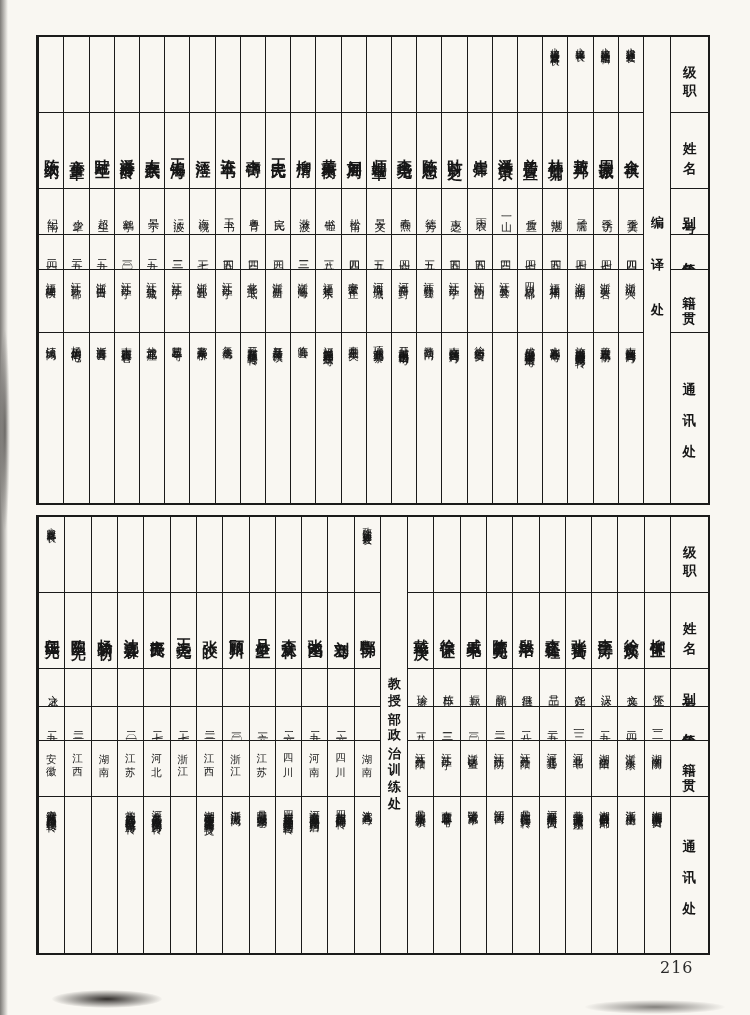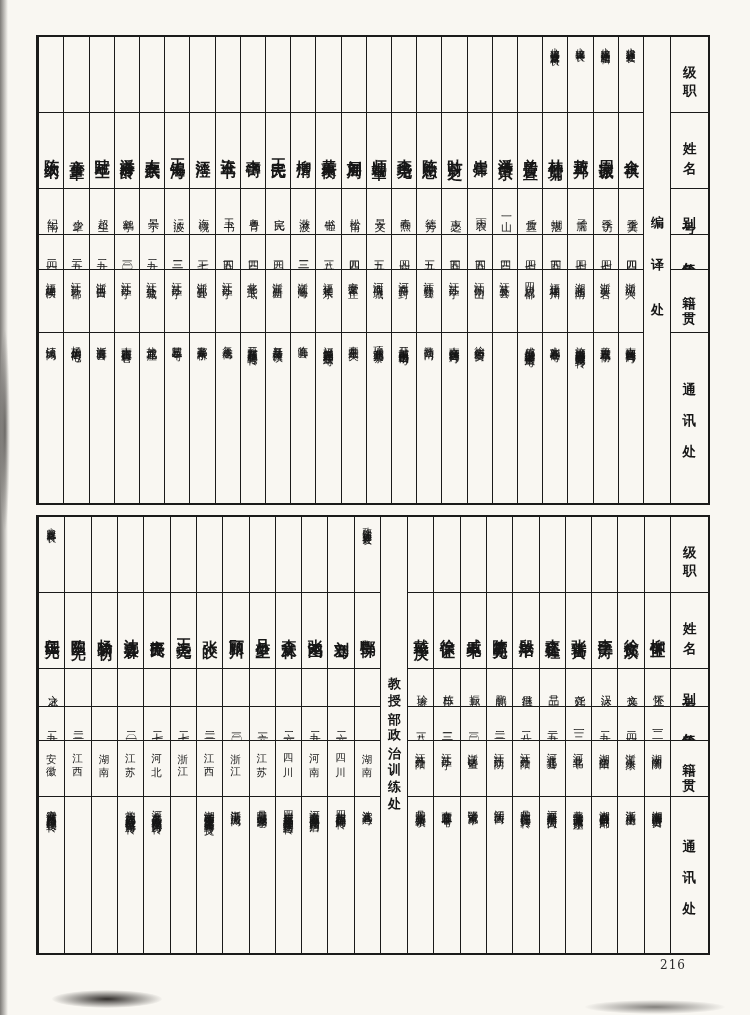--- a/index.html
+++ b/index.html
@@ -44,21 +44,21 @@
   .h.alias .vt{letter-spacing:0.5em;}
   .h.age .vt{letter-spacing:0.1em;}
   .h.origin .vt{letter-spacing:1.2em;}
   .h.address .vt{letter-spacing:2.3em;}
   
   .seplabel{font-size:13px;font-weight:700;}
   .top .seplabel{letter-spacing:44px;}
   .bottom .seplabel{letter-spacing:17px;}
   
   .page-number{position:absolute;left:660px;top:958px;font-family:"DejaVu Serif",serif;
-               font-size:12px;color:#2a2a2a;letter-spacing:1px;}
+               font-size:16px;color:#2a2a2a;letter-spacing:1px;}
   
   .edge-left{position:absolute;left:0;top:0;width:8px;height:1015px;
              background:linear-gradient(to right,rgba(25,22,20,.55),rgba(25,22,20,0));}
   .smudge{position:absolute;border-radius:50%;}
   .smudge.a{left:52px;top:990px;width:110px;height:18px;
             background:radial-gradient(ellipse at center,rgba(15,12,10,.85),rgba(15,12,10,0) 72%);}
   .smudge.b{left:585px;top:1000px;width:140px;height:14px;
             background:radial-gradient(ellipse at center,rgba(15,12,10,.5),rgba(15,12,10,0) 72%);}
   .smudge.c{left:0px;top:330px;width:10px;height:200px;
             background:radial-gradient(ellipse at center,rgba(15,12,10,.5),rgba(15,12,10,0) 72%);}

